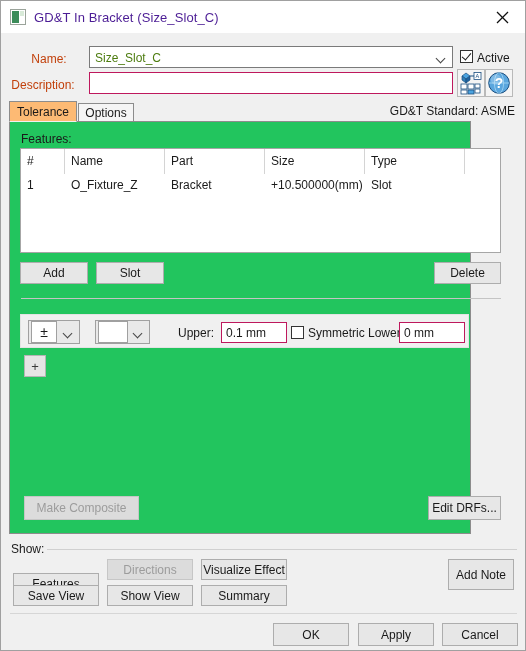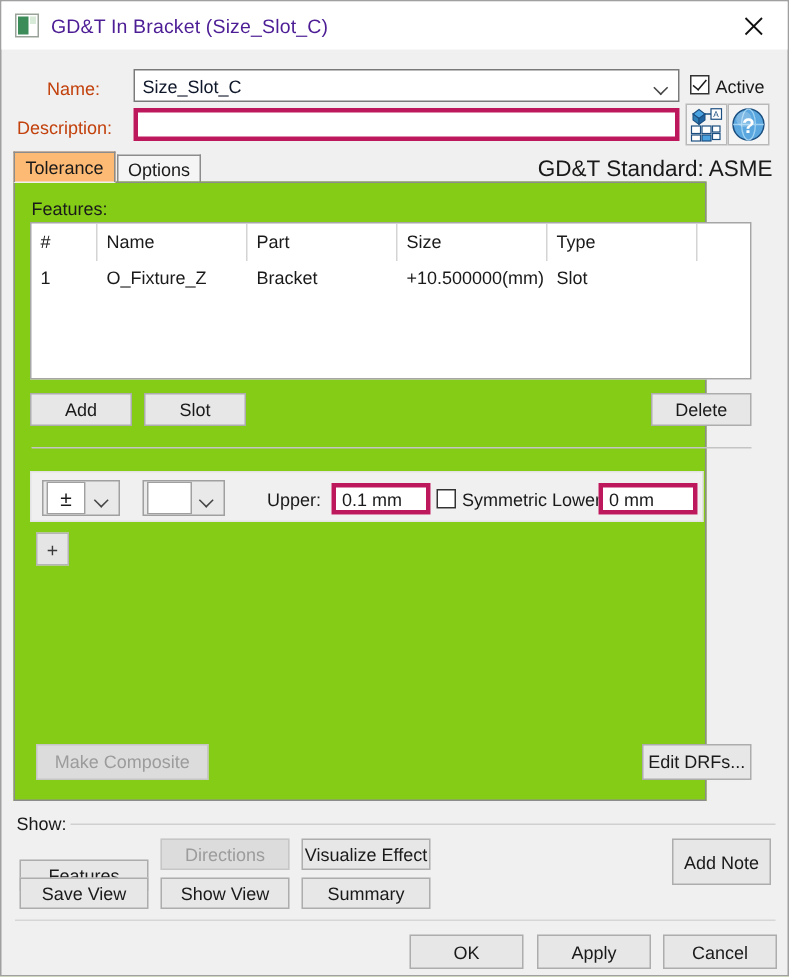--- a/index.html
+++ b/index.html
@@ -58,31 +58,31 @@
 
   
   .lbl {
     position: absolute;
     font-size: 12px; color: #c2410c;
     text-align: center;
   }
   .field {
     position: absolute;
     background: #ffffff;
-    border: 3px solid #be185d;
+    border: 1px solid #be185d;
     font-family: "Liberation Sans", sans-serif;
     font-size: 12px;
     color: #1a1a1a;
     padding: 0 4px;
     line-height: 20px;
   }
   .combo { position: absolute; background:#fff; border:1px solid #7a7a7a; }
   .combo .val {
     position: absolute; left: 5px; top: 0; line-height: 22px;
-    font-size: 12px; color: #0f172a;
+    font-size: 12px; color: #4d7c0f;
   }
   .combo .arrow {
     position: absolute; right: 6px; top: 0; height: 100%;
     display: flex; align-items: center;
   }
   .chev {
     width: 9px; height: 5px; position: relative;
   }
   .chev::before {
     content: ""; position: absolute; left: 0; top: 0;
@@ -131,26 +131,26 @@
     cursor: default;
   }
   .tab.active { background: #fdba74; border-bottom: 1px solid #f0f0f0; z-index: 3; }
   .tab.inactive { background: #f5f5f5; top: 2px; height: 19px; }
 
   .tabpanel {
     position: absolute;
     left: 8px; top: 120px;
     width: 462px; height: 413px;
     border: 1px solid #8c8c8c;
-    background: #84cc16;
+    background: #22c55e;
   }
 
   .gdt-standard {
     position: absolute; right: 10px; top: 103px;
-    font-size: 15px; color: #1a1a1a;
+    font-size: 12px; color: #1a1a1a;
   }
 
   
   .section-label { position: absolute; font-size: 12px; color: #1a1a1a; }
   .listbox {
     position: absolute;
     background: #ffffff;
     border: 1px solid #a6a6a6;
   }
   .lb-header { position: relative; height: 25px; }

